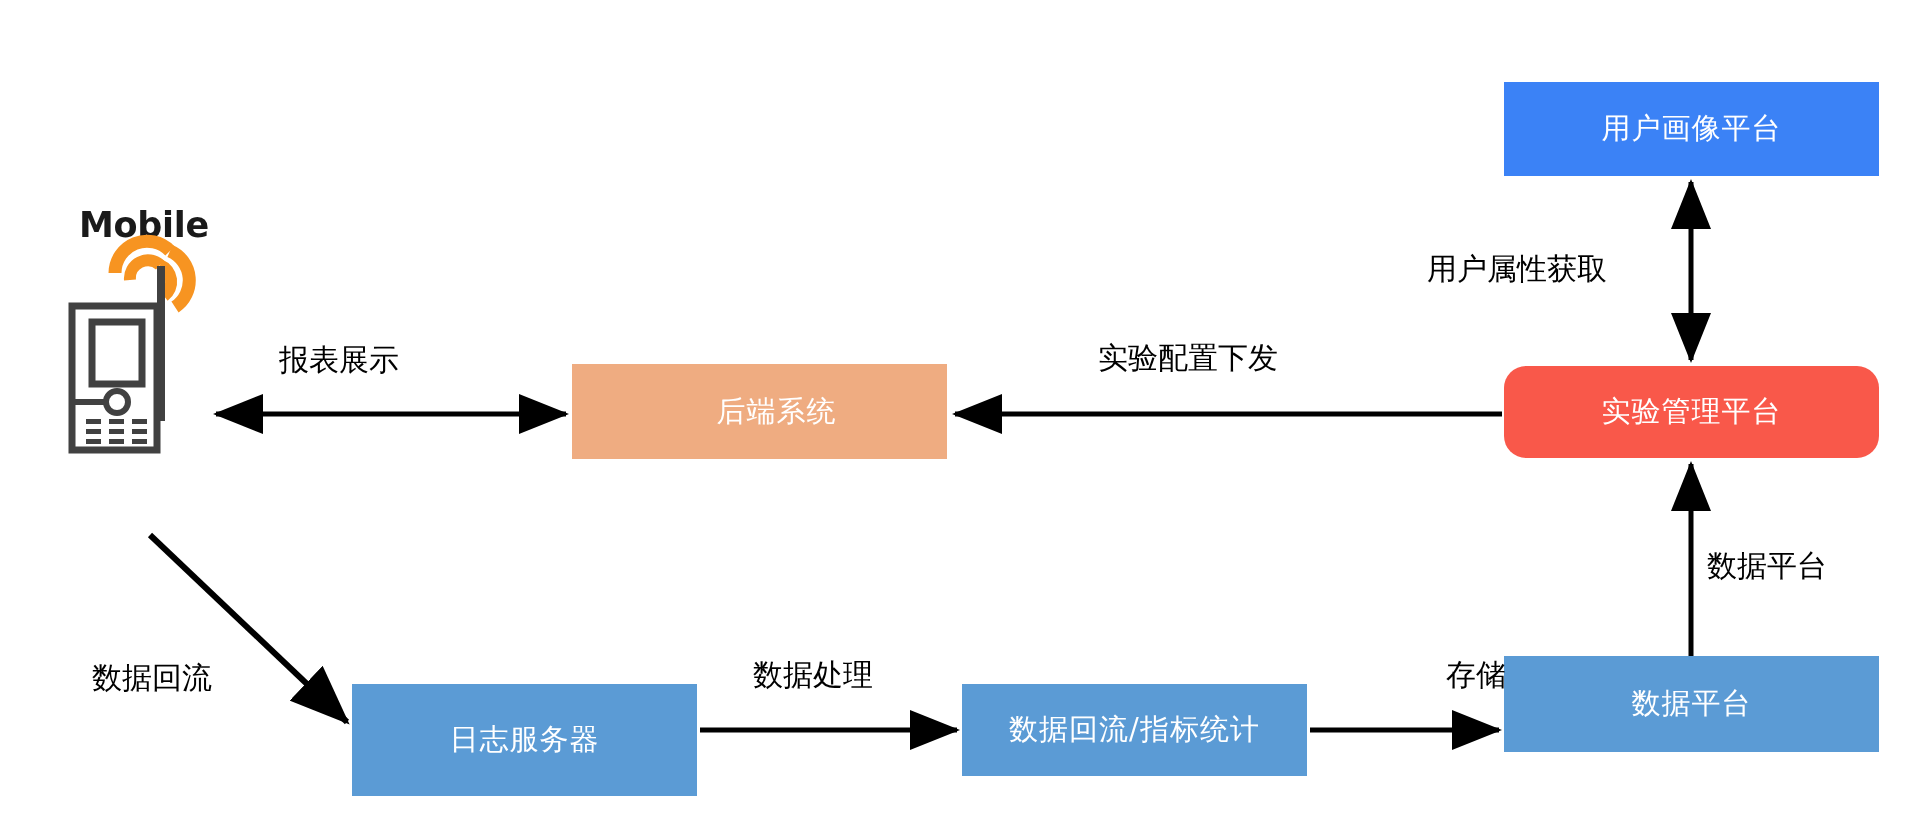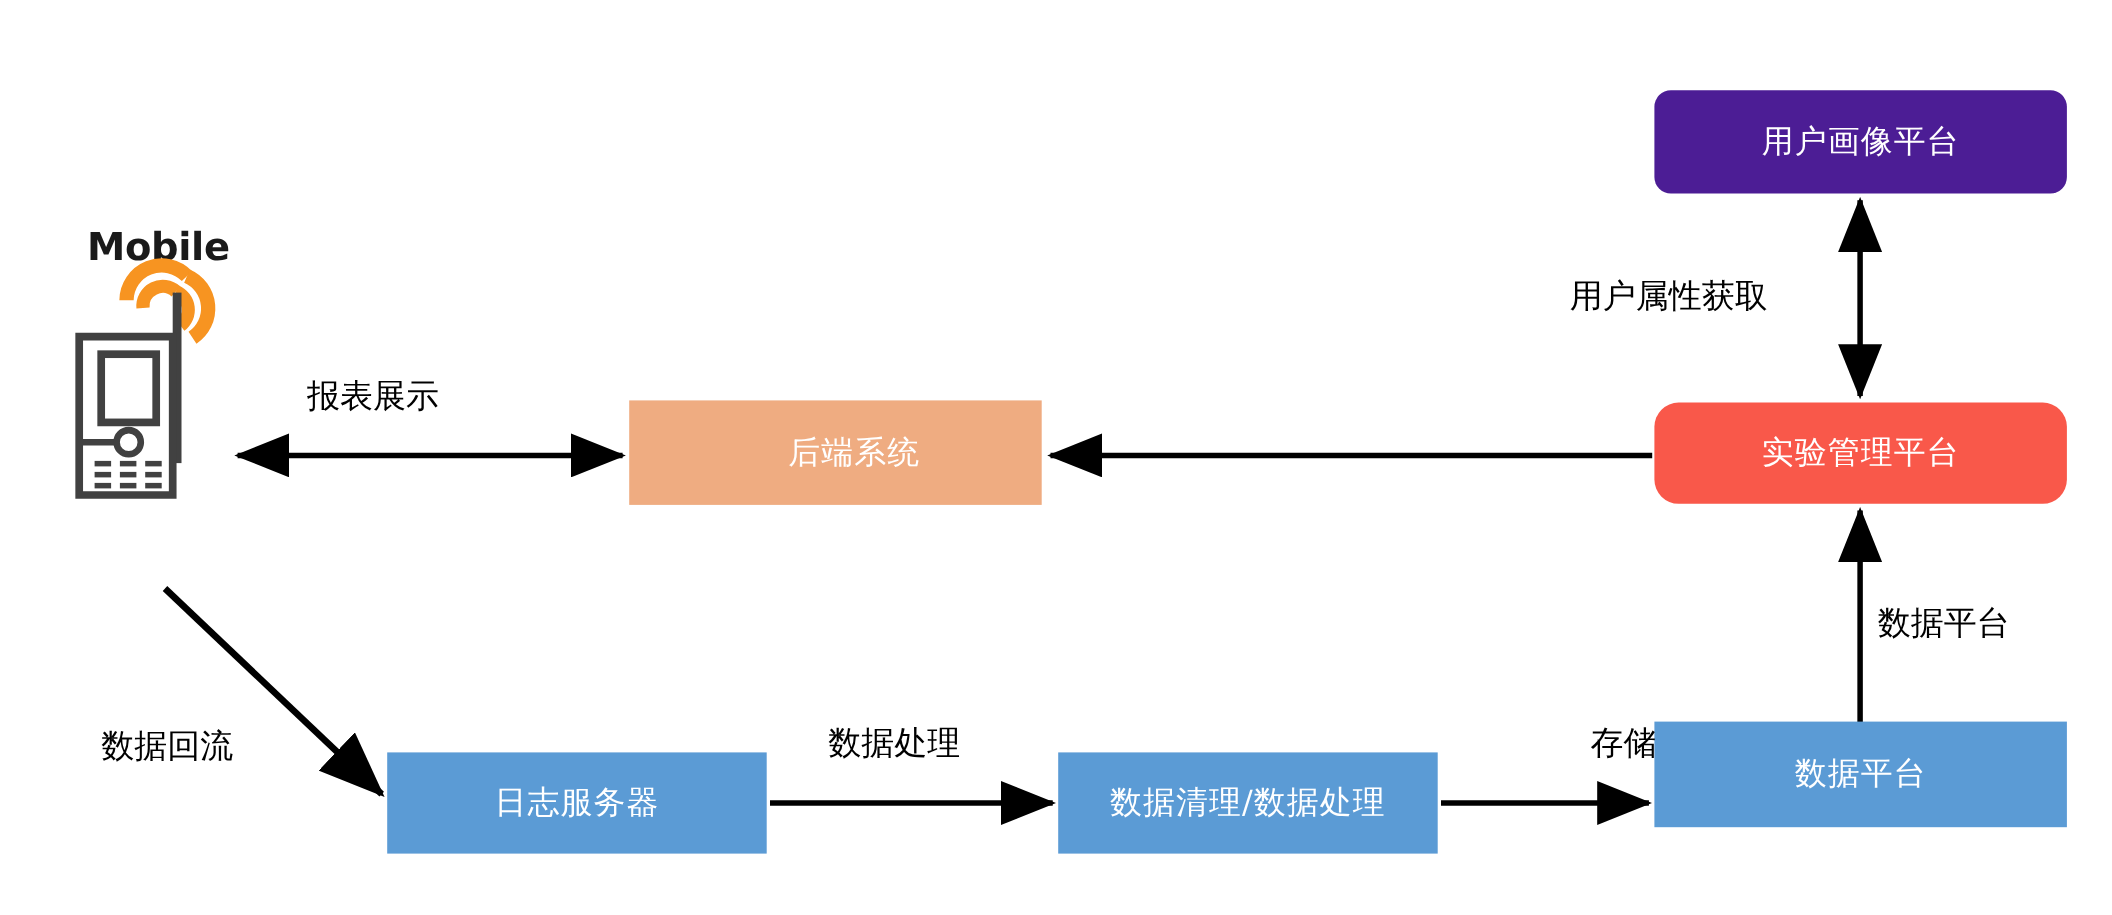--- a/index.html
+++ b/index.html
@@ -26,21 +26,21 @@
     color: #ffffff;
     font-family: "DejaVu Serif", "Liberation Serif", serif;
     font-size: 29px;
     letter-spacing: 1px;
     box-sizing: border-box;
     z-index: 5;
   }
   #node-user-profile   { left: 1504px; top: 82px;  width: 375px; height: 94px;  }
   #node-experiment     { left: 1504px; top: 366px; width: 375px; height: 92px; border-radius: 22px;  }
   #node-backend        { left: 572px;  top: 364px; width: 375px; height: 95px; padding-left: 34px;  }
-  #node-log-server     { left: 352px;  top: 684px; width: 345px; height: 92px;  }
+  #node-log-server     { left: 352px;  top: 684px; width: 345px; height: 112px;  }
   #node-data-clean     { left: 962px;  top: 684px; width: 345px; height: 92px;  }
   #node-data-platform  { left: 1504px; top: 656px; width: 375px; height: 96px;  }
 
   
   #mobile-label {
     position: absolute;
     left: 79px;
     top: 205px;
     font-family: "DejaVu Sans", "Liberation Sans", sans-serif;
     font-weight: bold;
@@ -142,46 +142,47 @@
       <rect x="72" y="201" width="15" height="5"></rect>
       <rect x="26" y="211" width="15" height="5"></rect>
       <rect x="49" y="211" width="15" height="5"></rect>
       <rect x="72" y="211" width="15" height="5"></rect>
       <rect x="26" y="221" width="15" height="5"></rect>
       <rect x="49" y="221" width="15" height="5"></rect>
       <rect x="72" y="221" width="15" height="5"></rect>
     </g>
   </svg>
 
-  <div class="node" id="node-user-profile" style="background:#4c1d95;border-radius:15px;">
+  <div class="node" id="node-user-profile" style="background:#3b82f6;">
     <span>用户画像平台</span>
   </div>
 
   <div class="node" id="node-experiment" style="background:#F9584A;">
     <span>实验管理平台</span>
   </div>
 
   <div class="node" id="node-backend" style="background:#EFAC81;">
     <span>后端系统</span>
   </div>
 
   <div class="node" id="node-log-server" style="background:#5B9BD5;">
     <span>日志服务器</span>
   </div>
 
   <div class="node" id="node-data-clean" style="background:#5B9BD5;">
-    <span>数据清理/数据处理</span>
+    <span>数据回流/指标统计</span>
   </div>
 
   <div class="node" id="node-data-platform" style="background:#5B9BD5;">
     <span>数据平台</span>
   </div>
 
   <div class="edge-label" id="lbl-user-interaction">报表展示</div>
 
+  <div class="edge-label" id="lbl-exp-config">实验配置下发</div>
 
   <div class="edge-label" id="lbl-user-attr">用户属性获取</div>
 
   <div class="edge-label" id="lbl-report">数据平台</div>
 
   <div class="edge-label" id="lbl-data-backflow">数据回流</div>
 
   <div class="edge-label" id="lbl-data-process">数据处理</div>
 
   <div class="edge-label" id="lbl-storage">存储</div>

